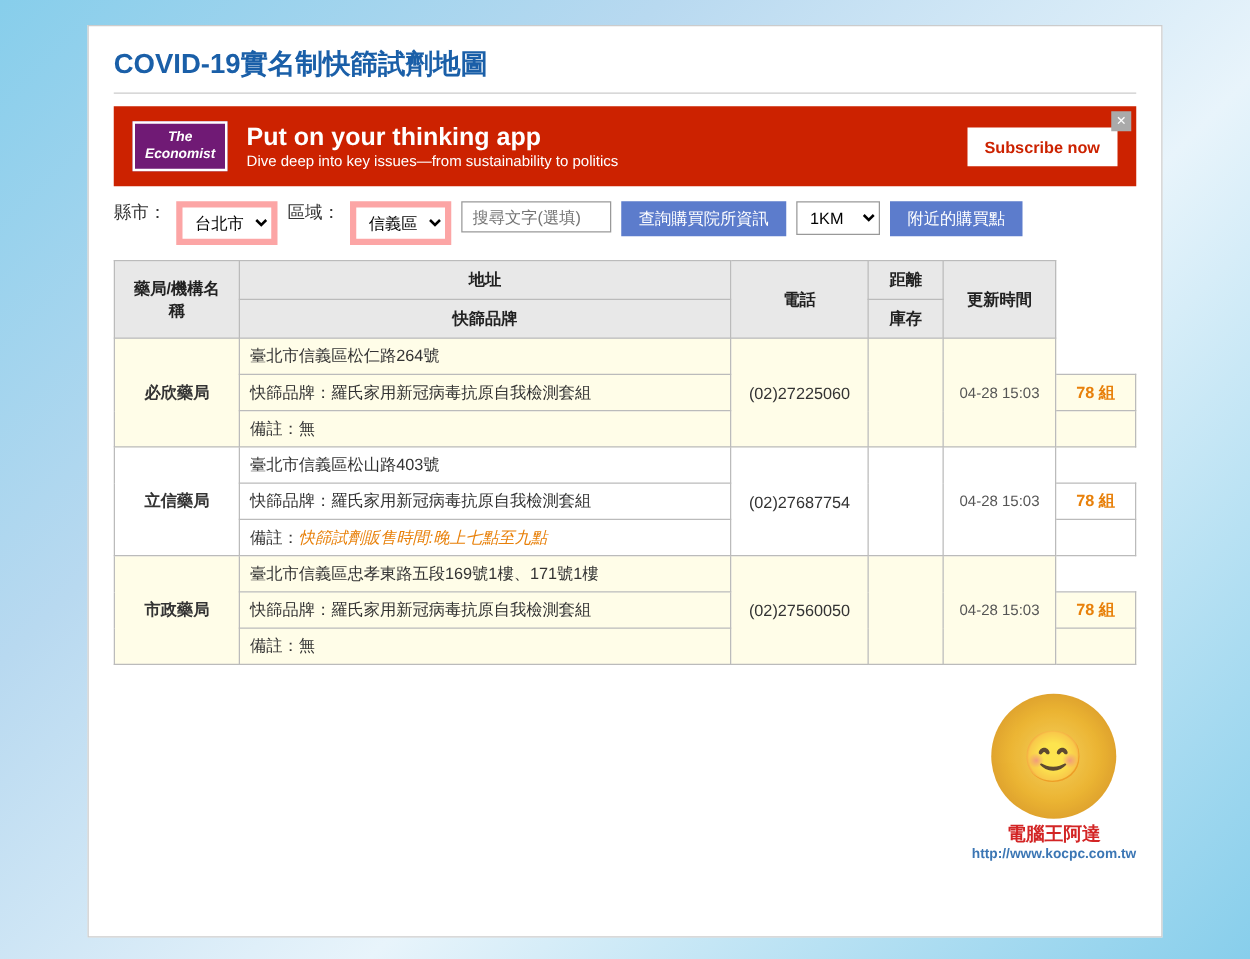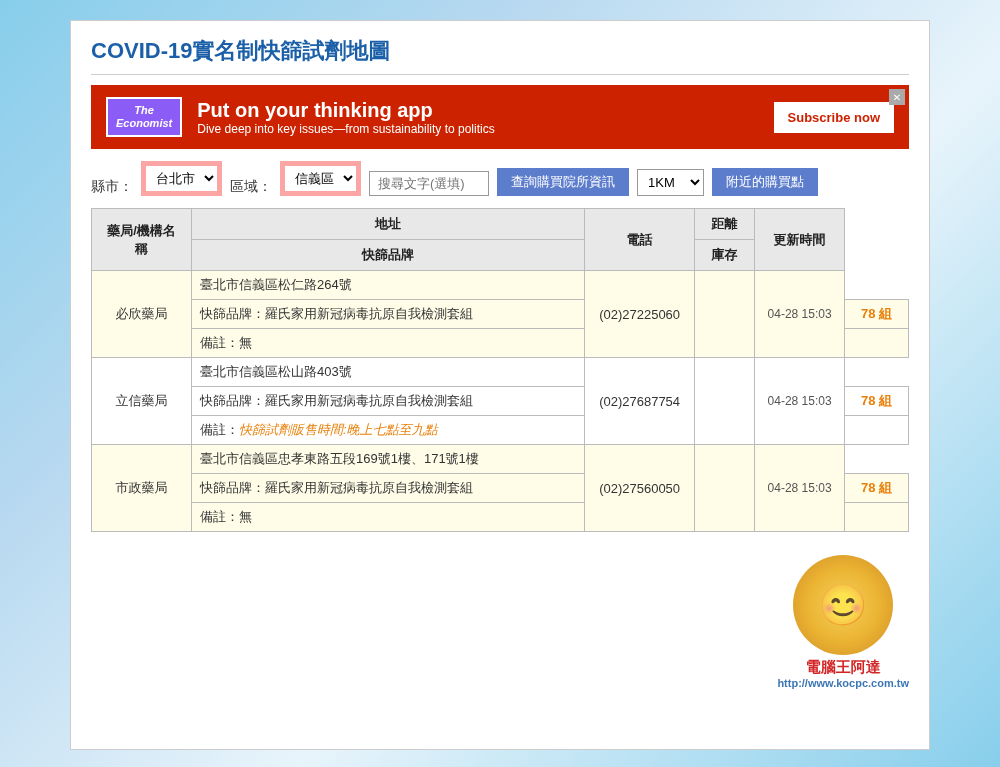--- a/index.html
+++ b/index.html
@@ -60,21 +60,21 @@
       background: #cc2200;
       color: #fff;
       padding: 12px 15px;
       margin: 10px 0;
       display: flex;
       align-items: center;
       gap: 15px;
       position: relative;
     }
     .ad-economist-logo {
-      background: #8b5cf6;
+      background: #701a75;
       border: 2px solid #fff;
       color: #fff;
       font-size: 11px;
       font-style: italic;
       font-weight: bold;
       padding: 5px 8px;
       line-height: 1.2;
       min-width: 70px;
       text-align: center;
     }
@@ -109,21 +109,21 @@
       font-size: 10px;
       width: 16px;
       height: 16px;
       display: flex;
       align-items: center;
       justify-content: center;
       cursor: pointer;
     }
     .filter-bar {
       display: flex;
-      align-items: flex-end;
+      align-items: flex-start;
       gap: 8px;
       margin: 12px 0;
       flex-wrap: wrap;
     }
     .filter-label {
       font-size: 14px;
       color: #333;
     }
     .filter-select {
       border: 5px solid #fca5a5;
@@ -188,21 +188,21 @@
     .th-name { width: 100px; }
     .th-phone { width: 110px; text-align: center; }
     .th-distance { width: 60px; text-align: center; }
     .th-update { width: 90px; text-align: center; }
 
     .row-bg-light { background: #fffde8; }
     .row-bg-white { background: #fff; }
 
     .pharmacy-name-cell {
       text-align: center;
-      font-weight: normal;
+      font-weight: bold;
       color: #333;
       vertical-align: middle;
     }
     .address-cell { color: #333; }
     .phone-cell { text-align: center; color: #333; }
     .distance-cell { text-align: center; }
     .distance-value { color: #e8800a; font-weight: bold; }
     .update-cell { text-align: center; color: #555; font-size: 12px; }
     .brand-cell { color: #333; }
     .note-cell { color: #333; }

